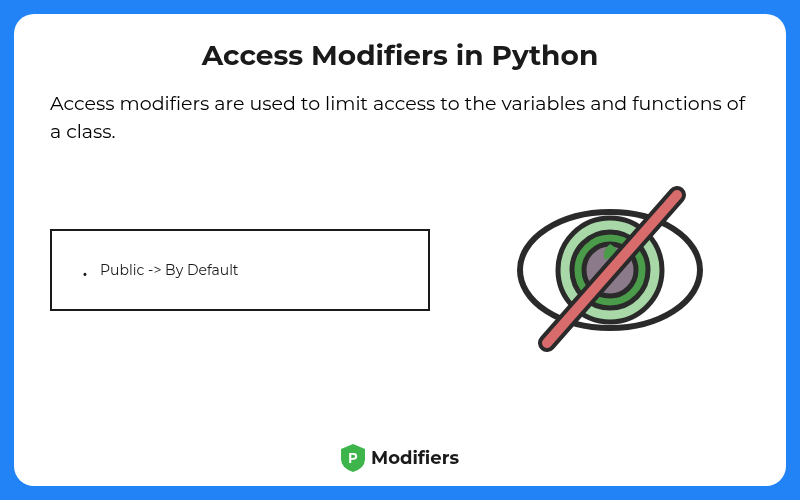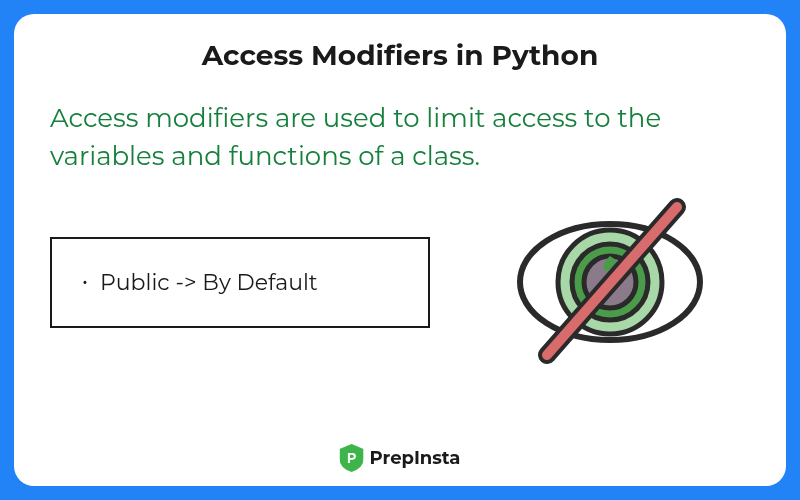--- a/index.html
+++ b/index.html
@@ -20,44 +20,44 @@
       background: #ffffff;
       border-radius: 20px;
       padding: 24px 36px 14px 36px;
       position: relative;
     }
     .title {
       text-align: center;
       font-size: 28px;
       font-weight: 700;
       color: #1a1a1a;
-      margin-bottom: 28px;
+      margin-bottom: 18px;
     }
     .description {
-      font-size: 26px;
-      color: #15803d;
+      font-size: 19px;
+      color: #000000;
       line-height: 1.45;
-      margin-bottom: 12px;
+      margin-bottom: 30px;
       font-weight: 400;
     }
     .content-row {
       display: flex;
       align-items: center;
       gap: 40px;
     }
     .modifier-box {
       border: 2px solid #1a1a1a;
       padding: 22px 26px;
       width: 380px;
     }
     .modifier-list {
       list-style: none;
     }
     .modifier-list li {
-      font-size: 22px;
+      font-size: 14px;
       color: #1a1a1a;
       padding: 8px 0;
       position: relative;
       padding-left: 22px;
       font-weight: 400;
     }
     .modifier-list li::before {
       content: "•";
       position: absolute;
       left: 4px;
@@ -119,15 +119,15 @@
         <line x1="42" y1="168" x2="172" y2="20" stroke="#d86b6b" stroke-width="10" stroke-linecap="round"></line>
       </svg>
     </div>
   </div>
 
   <div class="footer-logo">
     <svg class="logo-badge" viewBox="0 0 24 28">
       <path d="M 12 0 L 24 5 L 24 15 Q 24 24 12 28 Q 0 24 0 15 L 0 5 Z" fill="#3db54a"></path>
       <text x="12" y="19" font-size="14" font-weight="700" fill="#ffffff" text-anchor="middle" font-family="Arial">P</text>
     </svg>
-    <span class="logo-text">PrepInsta</span>
+    <span class="logo-text">Modifiers</span>
   </div>
 </div>
 
 </body></html>

